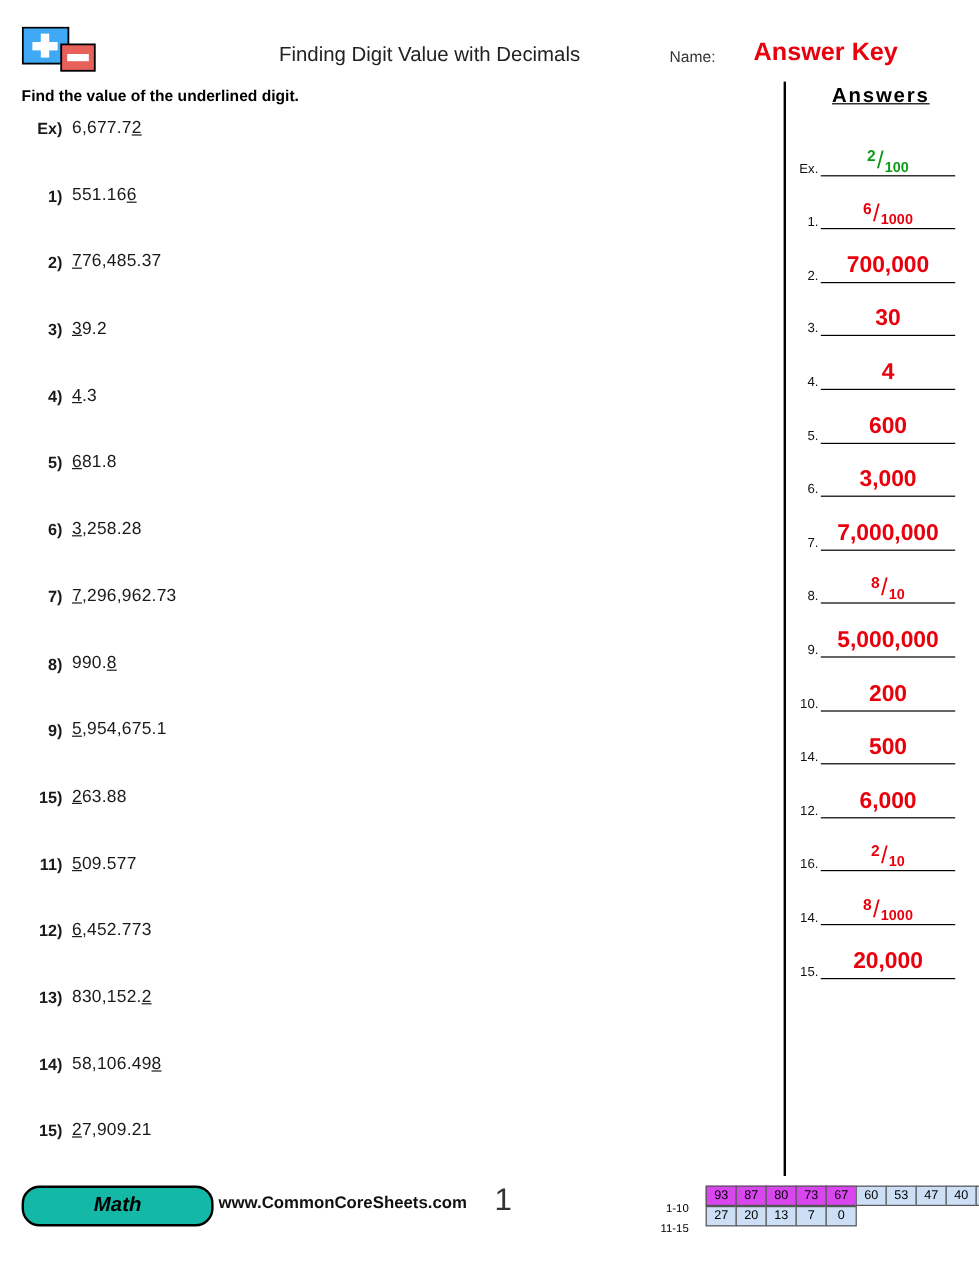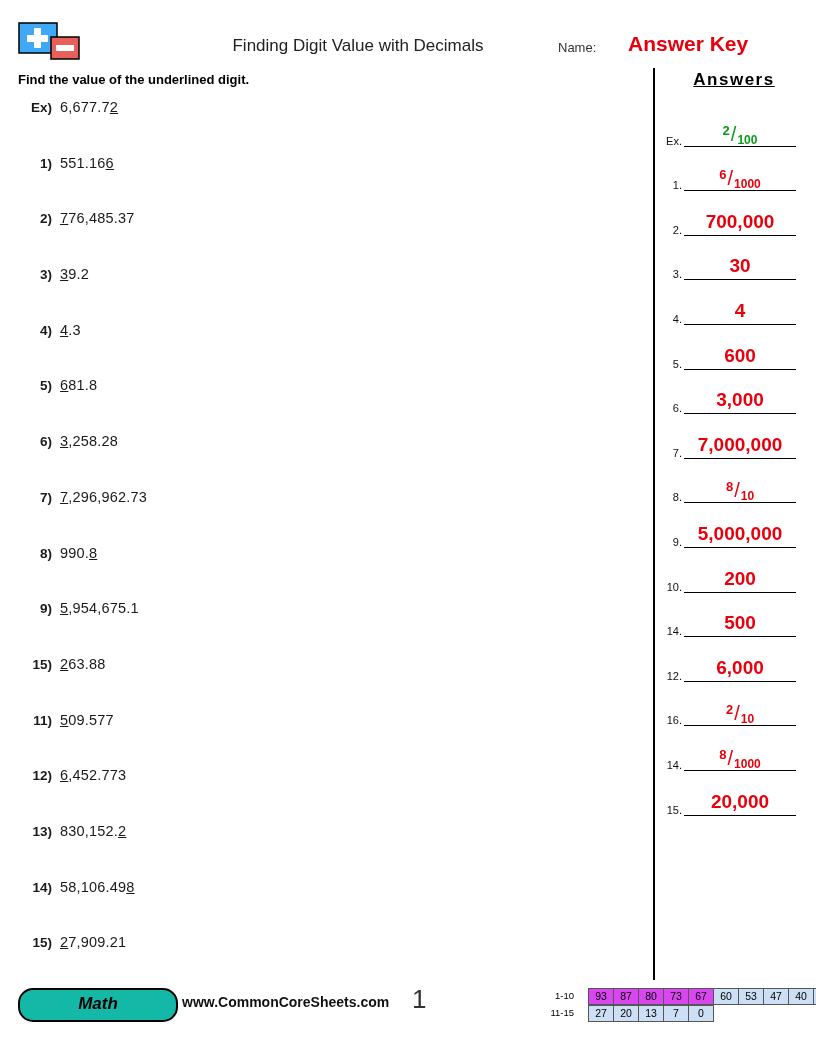--- a/index.html
+++ b/index.html
@@ -250,20 +250,21 @@
   .score-row .rlabel {
     display: inline-block;
     width: 36px;
     font-size: 9.5px;
     font-family: "Liberation Sans", sans-serif;
     text-align: right;
     padding-right: 15px;
     vertical-align: top;
     line-height: 16px;
     color: #000;
+    margin-top: 12px;
   }
   .score-cell {
     display: inline-block;
     width: 24px;
     height: 15px;
     line-height: 15px;
     border: 1px solid #555;
     margin-left: -1px;
     font-size: 10.5px;
     font-family: "Liberation Sans", sans-serif;

